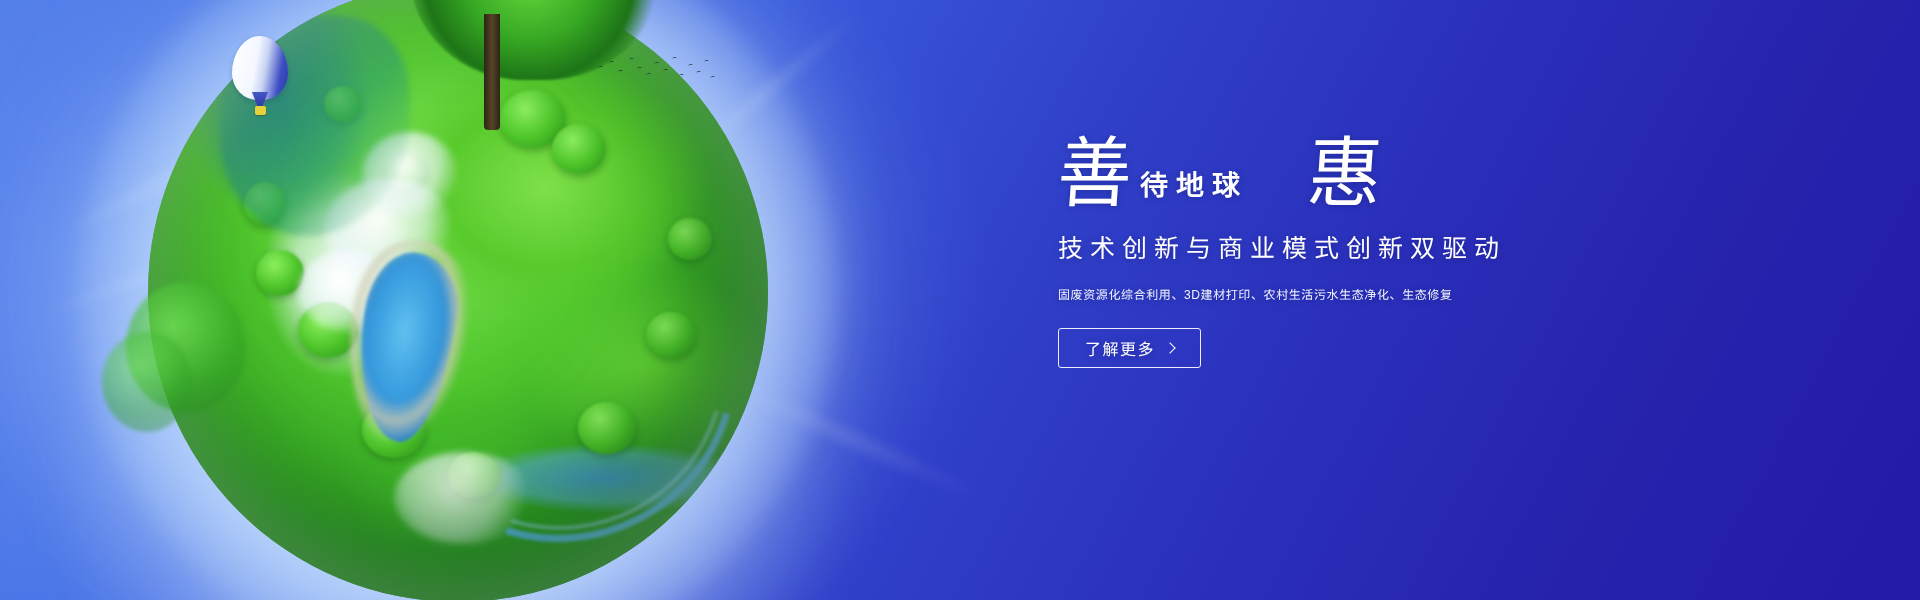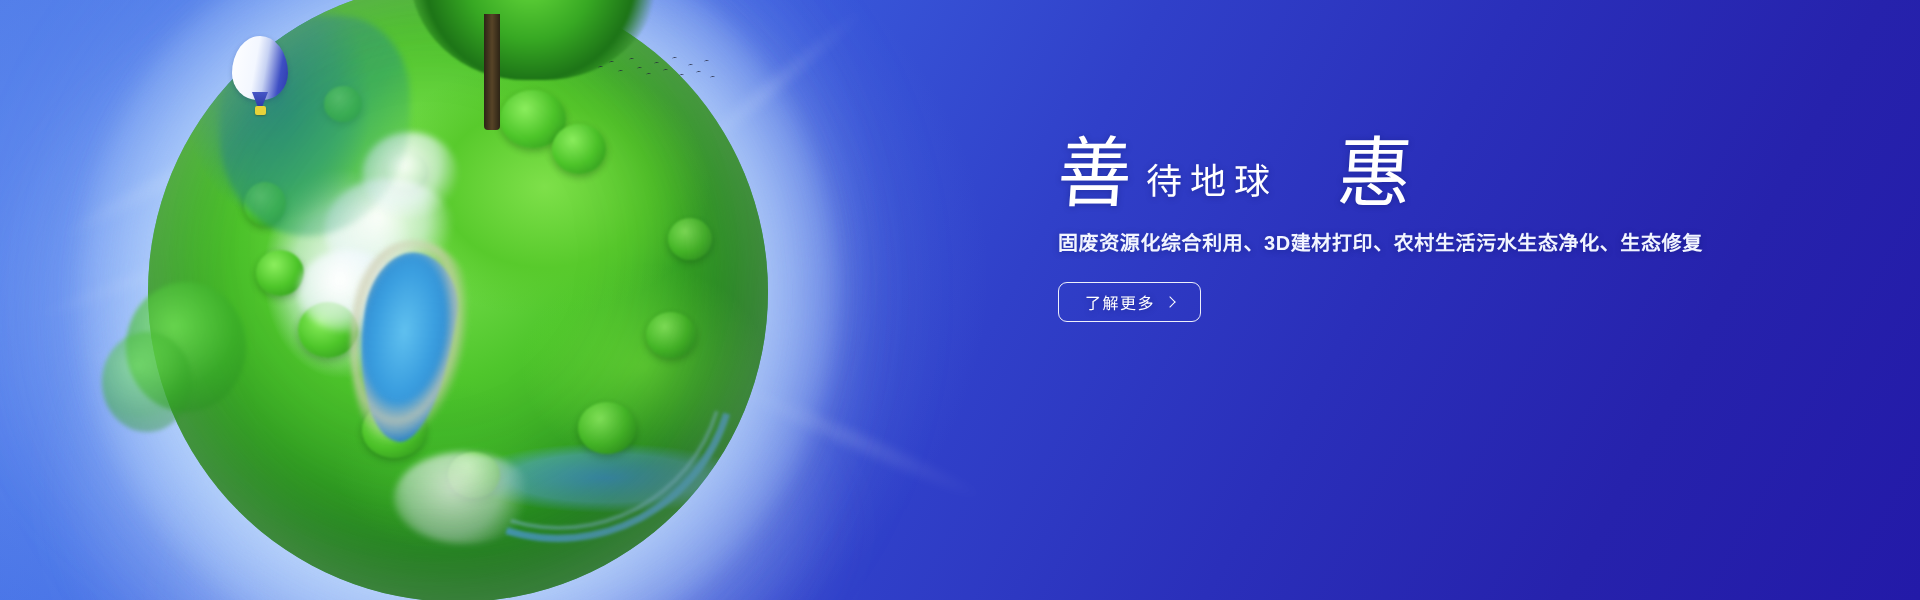--- a/index.html
+++ b/index.html
@@ -144,39 +144,39 @@
     display:flex; align-items:flex-end; white-space:nowrap;
     font-family:"DejaVu Serif","Liberation Serif",serif;
     line-height:1;
   }
   .h-big {
     font-size:74px; font-weight:400; letter-spacing:0;
     transform:skewX(-4deg) scaleY(1.04);
     margin-right:2px; position:relative; top:4px;
   }
   .h-small {
-    font-size:36px; font-weight:400; letter-spacing:8px;
-    position:relative; top:-6px; margin-left:12px;
+    font-size:28px; font-weight:700; letter-spacing:8px;
+    position:relative; top:-6px; margin-left:6px;
   }
   .h-gap { display:inline-block; width:60px; }
 
   .subtitle {
     margin-top:22px;
     font-size:25px; font-weight:400; letter-spacing:7px; white-space:nowrap;
     color:#ffffff;
   }
   .desc {
     margin-top:21px;
-    font-size:20px; font-weight:700; letter-spacing:0.6px; white-space:nowrap;
+    font-size:12px; font-weight:400; letter-spacing:0.6px; white-space:nowrap;
     color:#f2f5ff;
   }
   .cta {
     display:inline-flex; align-items:center; justify-content:center; gap:11px;
     margin-top:26px; padding:0 26px; height:40px; min-width:138px;
-    border:1px solid rgba(255,255,255,0.92); border-radius:9px;
+    border:1px solid rgba(255,255,255,0.92); border-radius:3px;
     background:transparent; color:#ffffff; cursor:pointer;
     font-family:"Liberation Sans","DejaVu Sans",sans-serif;
     font-size:16px; letter-spacing:1.5px; white-space:nowrap;
   }
   .cta .chev {
     display:inline-block; width:8px; height:8px;
     border-top:1.4px solid #fff; border-right:1.4px solid #fff;
     transform:rotate(45deg); position:relative; top:0px;
   }
 </style>
@@ -272,20 +272,21 @@
 
   <div class="copy">
 
     <div class="headline">
       <span class="h-big">善</span>
       <span class="h-small">待地球</span>
       <span class="h-gap"></span>
       <span class="h-big">惠</span>
     </div>
 
+    <div class="subtitle">技术创新与商业模式创新双驱动</div>
 
     <div class="desc">固废资源化综合利用、3D建材打印、农村生活污水生态净化、生态修复</div>
 
     <div class="cta">
       <span>了解更多</span>
       <span class="chev"></span>
     </div>
 
   </div>
 </div>

